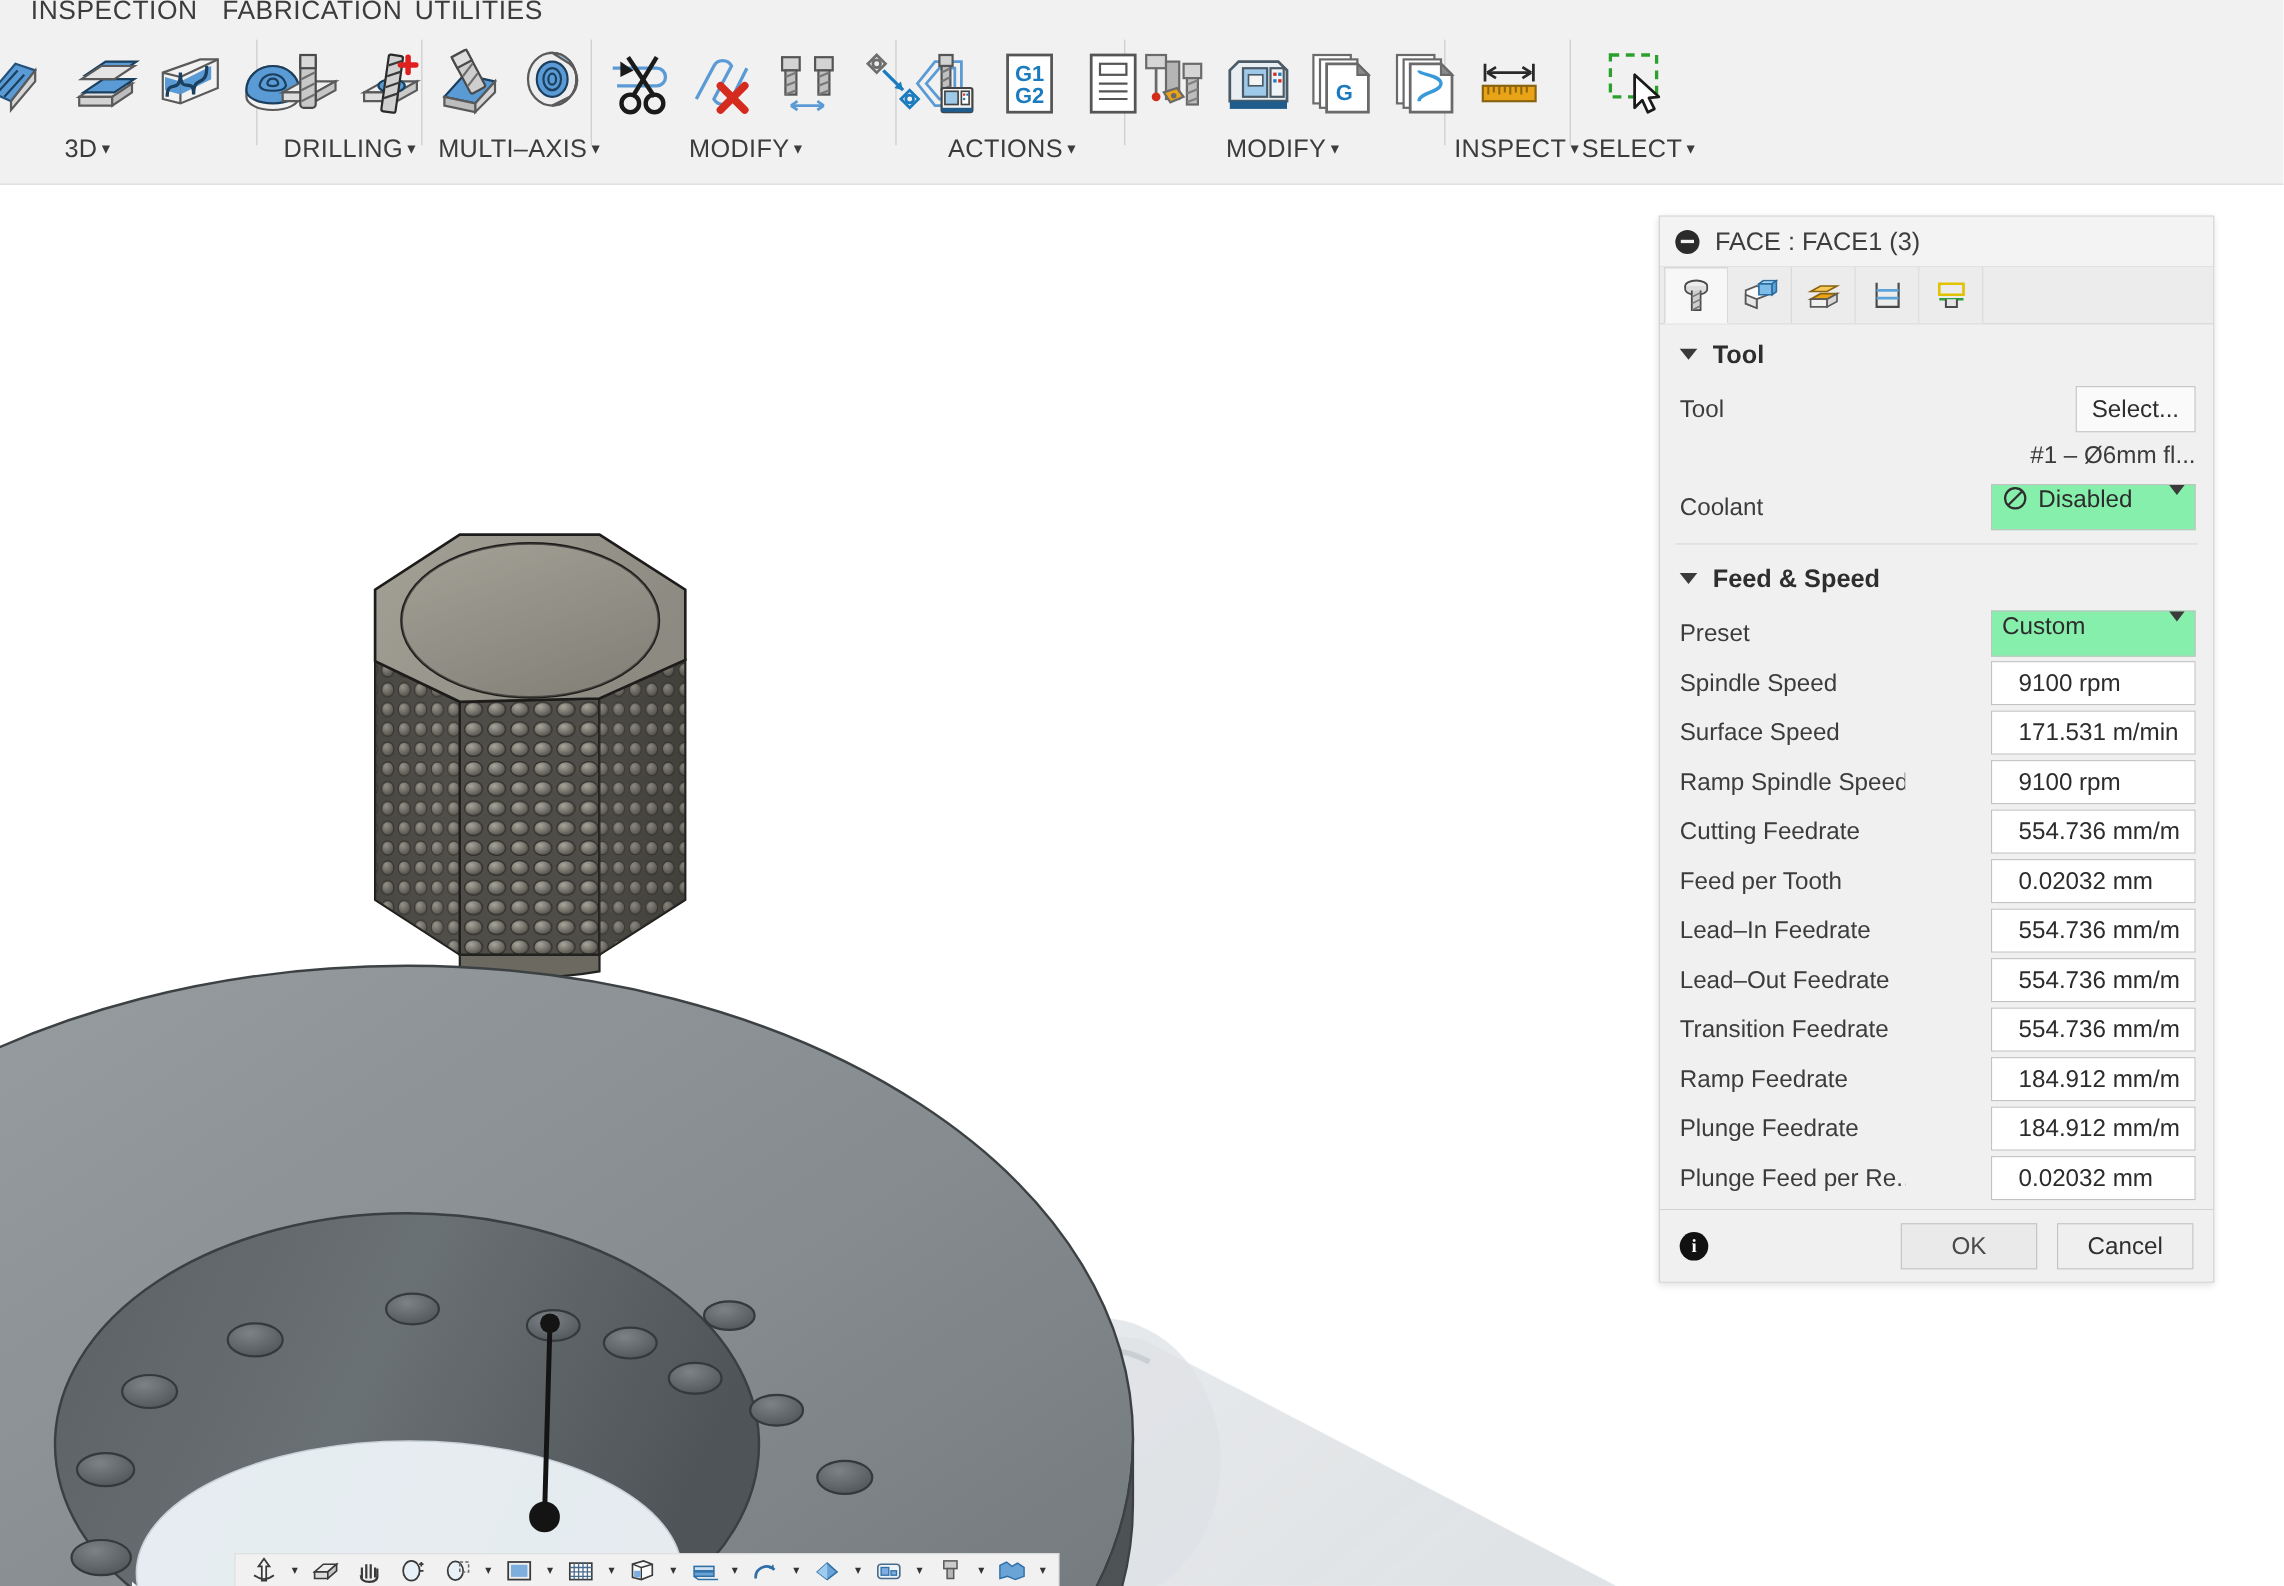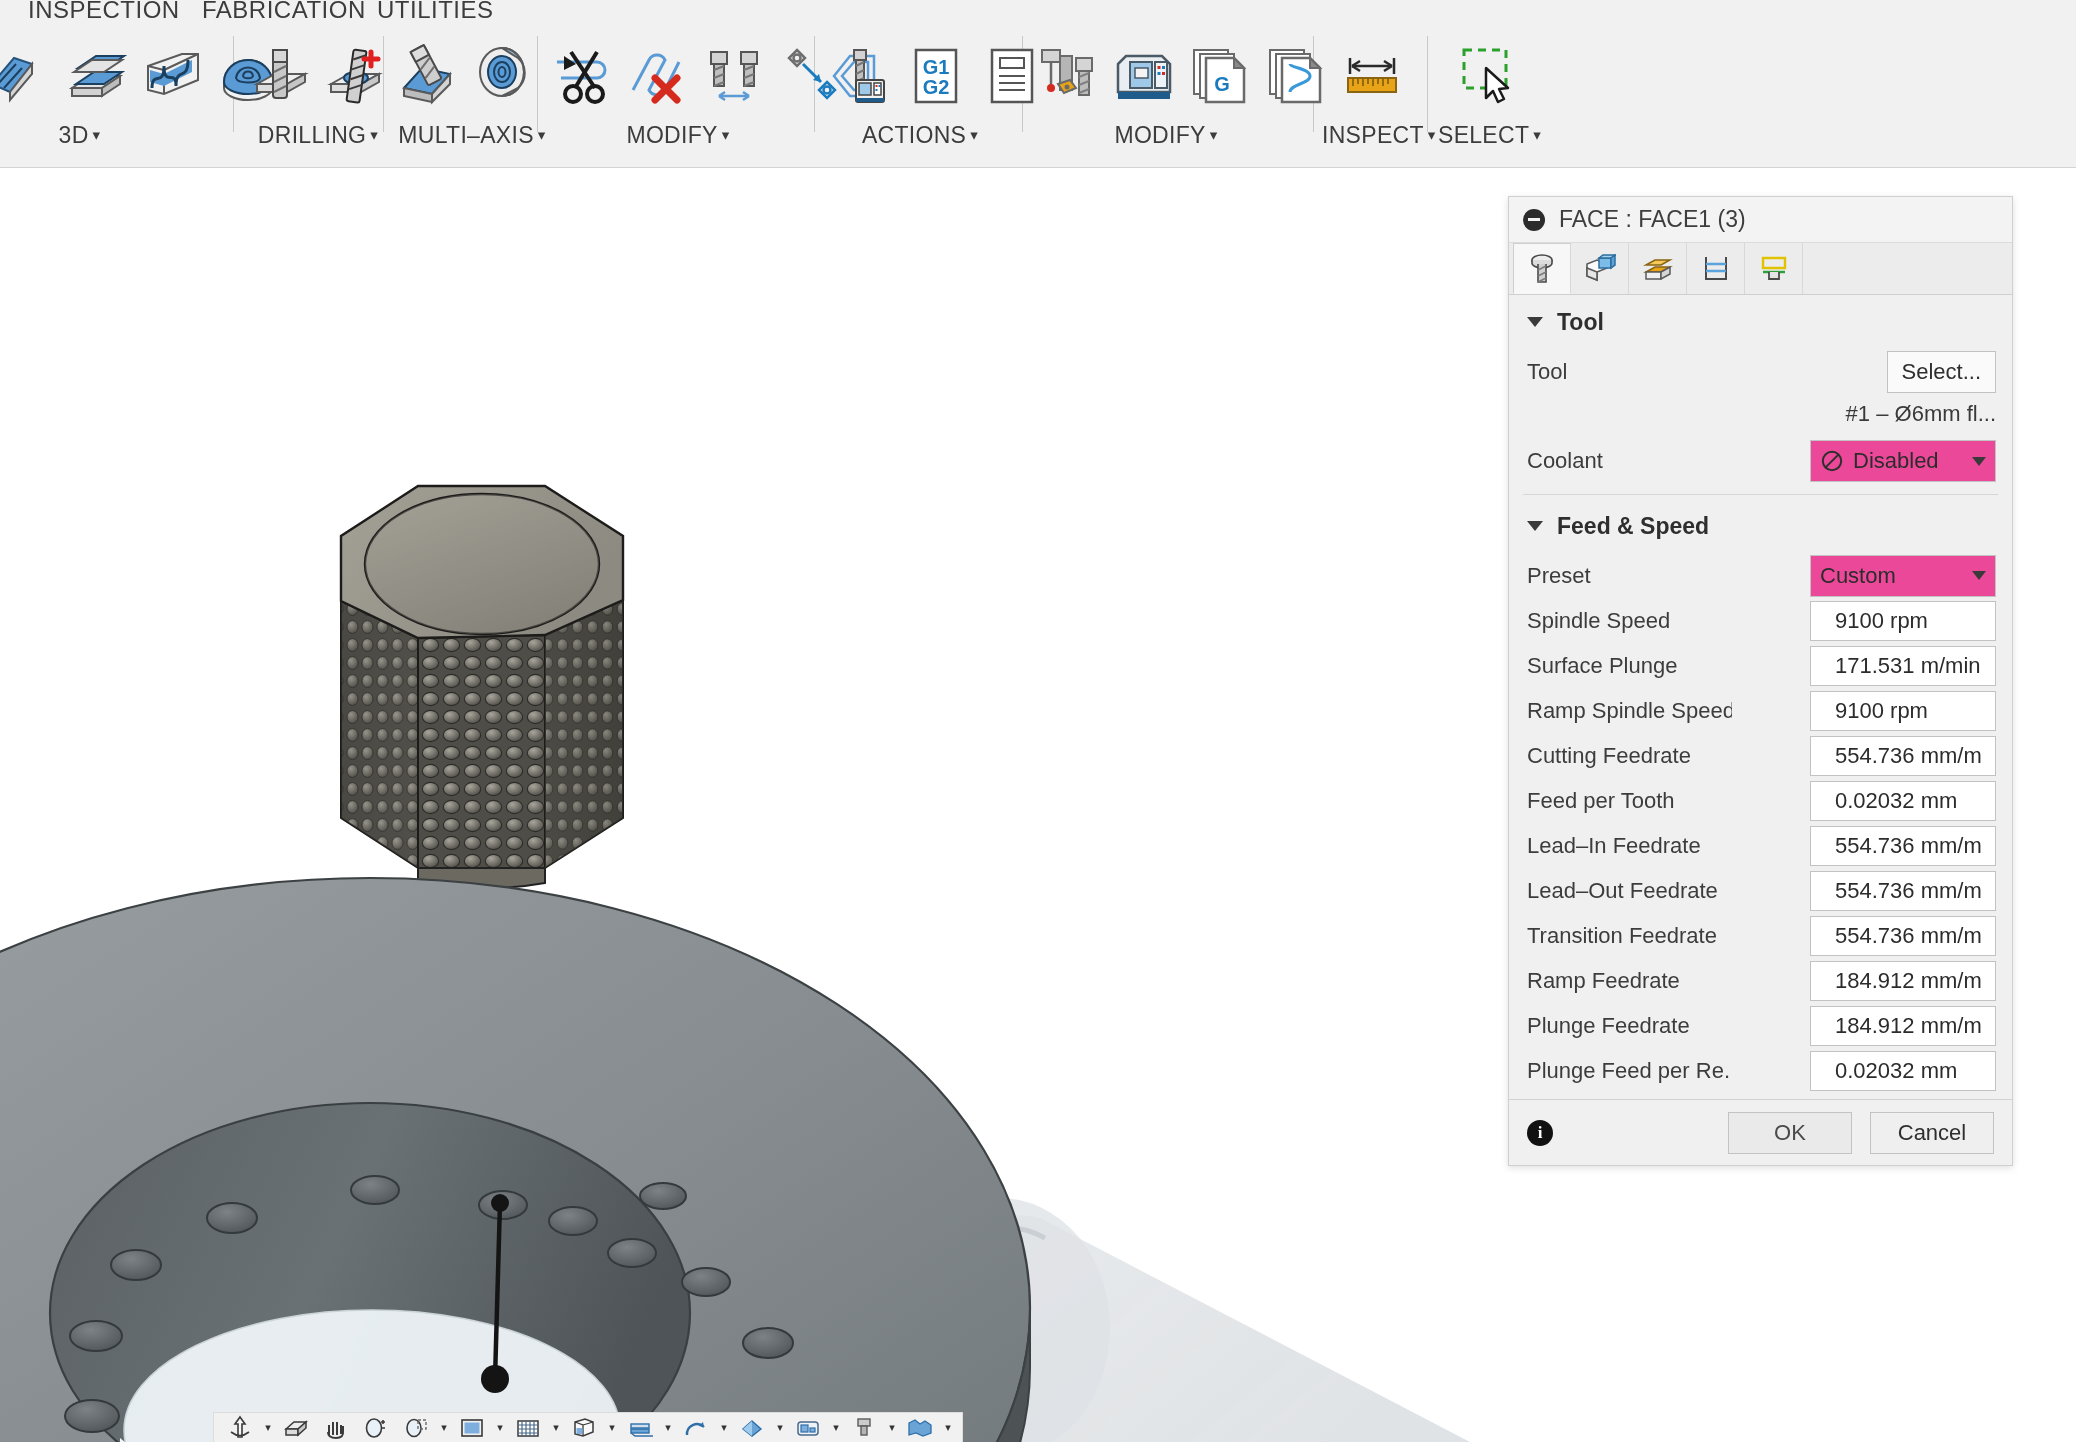--- a/index.html
+++ b/index.html
@@ -151,23 +151,23 @@
     height: 42px; padding: 0 14px;
     display: flex; align-items: center;
     font-size: 22px; color: #2e2e2e;
     margin-left: auto;
   }
   .dlg-static {
     font-size: 22px; color: #3a3a3a; margin-left: auto;
     white-space: nowrap;
   }
   .dlg-select {
-    background: #ec4899; border: 1px solid #c2c2c2;
+    background: #86efac; border: 1px solid #c2c2c2;
     height: 42px; width: 186px;
-    display: flex; align-items: center;
+    display: flex; align-items: flex-start;
     padding: 0 9px; margin-left: auto;
     font-size: 22px; color: #2c2c2c;
     white-space: nowrap;
   }
   .dlg-select .sel-caret {
     margin-left: auto; width: 0; height: 0;
     border-left: 7px solid transparent; border-right: 7px solid transparent;
     border-top: 9px solid #3a3a3a;
   }
   .ban-ic { width: 24px; height: 24px; margin-right: 9px; flex: none; }
@@ -853,21 +853,21 @@
           <span class="sel-caret"></span>
         </div>
       </div>
 
       <div class="dlg-row">
         <div class="dlg-label">Spindle Speed</div>
         <div class="dlg-field">9100 rpm</div>
       </div>
 
       <div class="dlg-row">
-        <div class="dlg-label">Surface Plunge</div>
+        <div class="dlg-label">Surface Speed</div>
         <div class="dlg-field">171.531 m/min</div>
       </div>
 
       <div class="dlg-row">
         <div class="dlg-label wide">Ramp Spindle Speed</div>
         <div class="dlg-field">9100 rpm</div>
       </div>
 
       <div class="dlg-row">
         <div class="dlg-label">Cutting Feedrate</div>

